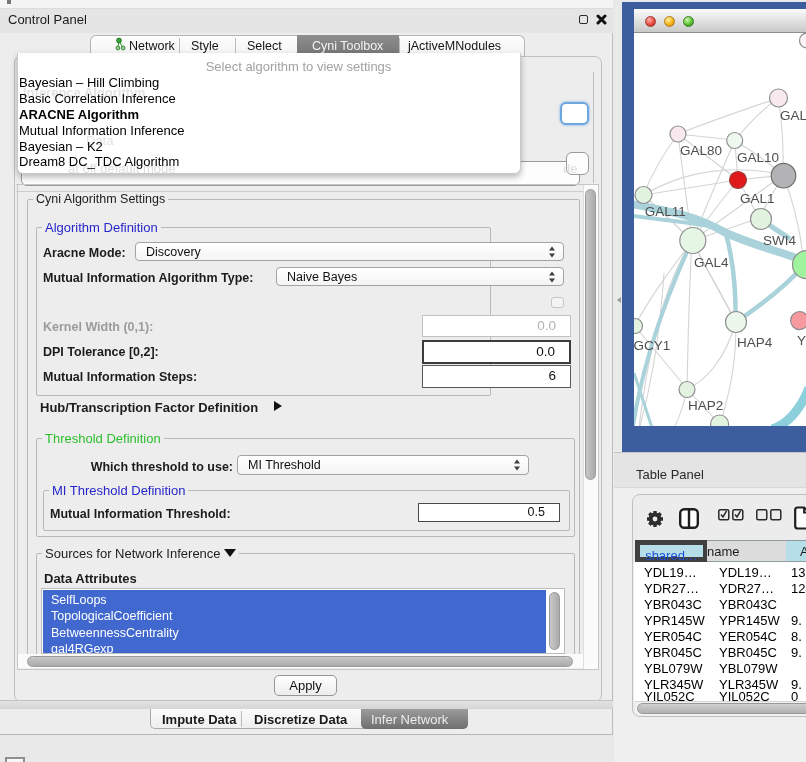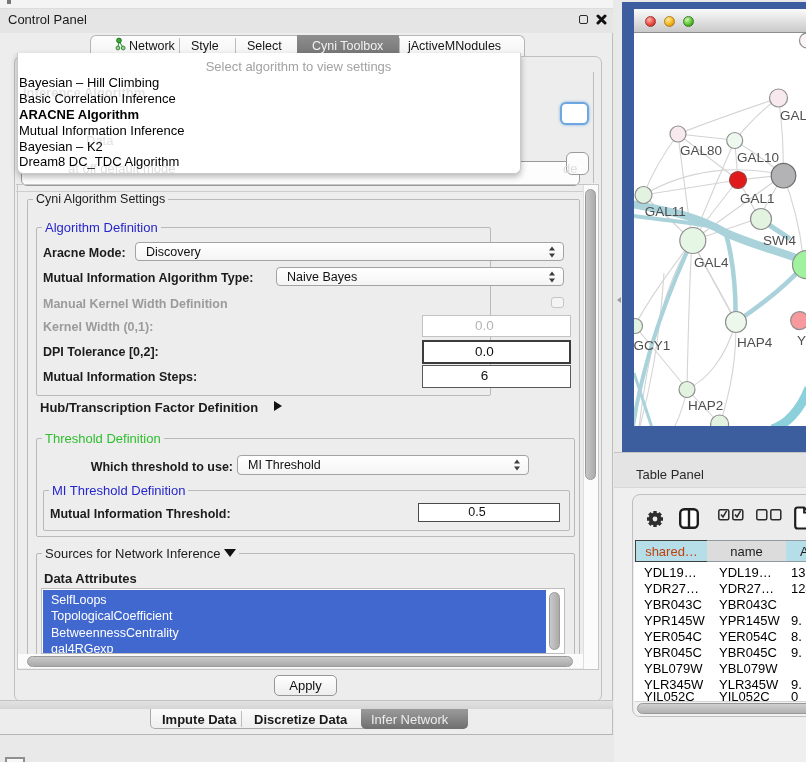--- a/index.html
+++ b/index.html
@@ -8,21 +8,21 @@
   .ab{position:absolute;}
   .lbl{position:absolute;font-weight:bold;font-size:12.5px;color:#1c1c1c;white-space:nowrap;}
   .glbl{position:absolute;font-weight:bold;font-size:12.5px;color:#9b9b9b;white-space:nowrap;}
   .combo{position:absolute;background:linear-gradient(#ffffff,#f4f4f4);border:1px solid #a3a3a3;
          border-radius:4px;box-sizing:border-box;}
   .combo .tx{position:absolute;left:10px;top:50%;transform:translateY(-50%);font-size:12.5px;color:#111;white-space:nowrap;}
   .arrows{position:absolute;right:8px;top:50%;transform:translateY(-50%);width:6px;height:11px;}
   .arrows .up{position:absolute;left:0;top:0;width:0;height:0;border-left:3px solid transparent;border-right:3px solid transparent;border-bottom:4px solid #3c3c3c;}
   .arrows .dn{position:absolute;left:0;bottom:0;width:0;height:0;border-left:3px solid transparent;border-right:3px solid transparent;border-top:4px solid #3c3c3c;}
   .field{position:absolute;background:#fff;box-sizing:border-box;font-size:12.5px;color:#111;
-         text-align:center;padding-right:24px;}
+         text-align:right;padding-right:14px;}
   .grp{position:absolute;border:1px solid #b9b9b9;border-radius:2px;box-sizing:border-box;}
   .gtitle{position:absolute;top:-8px;left:5px;background:#ededed;padding:0 3px;font-size:12.5px;white-space:nowrap;}
   .pitem{position:absolute;left:18px;font-size:13px;color:#000;white-space:nowrap;}
 </style>
 </head>
 <body>
 
 <div class="ab" id="cp" style="left:0;top:0;width:613px;height:735px;background:#ededed;border-right:1px solid #bdbdbd;border-bottom:1px solid #b5b5b5;box-sizing:border-box;">
 
   <div class="ab" style="left:0;top:0;width:613px;height:8px;background:#f4f4f4;border-bottom:1px solid #dcdcdc;"></div>
@@ -84,21 +84,20 @@
       </span>
     </div>
   <div class="lbl" style="left:43px;top:271px;">Mutual Information Algorithm Type:</div>
   <div class="combo" style="left:276px;top:267px;width:288px;height:19px;">
       <span class="tx">Naive Bayes</span>
       <span class="arrows">
         <span class="up"></span>
         <span class="dn"></span>
       </span>
     </div>
-  <div class="glbl" style="left:43px;top:297px;">Manual Kernel Width Definition</div>
   <div class="ab" style="left:551px;top:297px;width:13px;height:11px;background:#f4f4f4;border:1px solid #c6c6c6;border-radius:3px;box-sizing:border-box;"></div>
   <div class="glbl" style="left:43px;top:320px;">Kernel Width (0,1):</div>
   <div class="field" style="left:422px;top:315px;width:149px;height:22px;border:1px solid #c2c2c2;line-height:20px;color:#b3b3b3;font-size:13.5px;">0.0</div>
   <div class="lbl" style="left:43px;top:345px;">DPI Tolerance [0,2]:</div>
   <div class="field" style="left:422px;top:340px;width:149px;height:24px;border:2px solid #3c3c3c;line-height:20px;font-size:13.5px;">0.0</div>
   <div class="lbl" style="left:43px;top:370px;">Mutual Information Steps:</div>
   <div class="field" style="left:422px;top:365px;width:149px;height:23px;border:1.5px solid #5a5a5a;line-height:20px;font-size:13.5px;">6</div>
 
   <div class="lbl" style="left:40px;top:400px;font-size:13px;">Hub/Transcription Factor Definition</div>
   <div class="ab" style="left:274px;top:401px;width:0;height:0;border-top:5.5px solid transparent;border-bottom:5.5px solid transparent;border-left:8px solid #111;"></div>
@@ -284,22 +283,22 @@
   </svg>
   <svg class="ab" style="left:123px;top:14px;" width="26" height="12" viewBox="0 0 26 12">
     <rect x="0.8" y="0.8" width="10" height="10" rx="1.5" fill="none" stroke="#2a2a2a" stroke-width="1.5"></rect>
     <rect x="14.8" y="0.8" width="10" height="10" rx="1.5" fill="none" stroke="#2a2a2a" stroke-width="1.5"></rect>
   </svg>
   <svg class="ab" style="left:160px;top:11px;" width="18" height="24" viewBox="0 0 18 24">
     <path d="M2.2 4 Q2.2 1.5 4.7 1.5 L11 1.5 L16 6.5 L16 20 Q16 22.5 13.5 22.5 L4.7 22.5 Q2.2 22.5 2.2 20 Z" fill="#fff" stroke="#1e1e1e" stroke-width="2.2"></path>
     <path d="M11 1.5 L11 6.5 L16 6.5" fill="none" stroke="#1e1e1e" stroke-width="1.8"></path>
   </svg>
 
-  <div class="ab" style="left:2px;top:45px;width:73px;height:22px;background:#b5dee9;border:1px solid #404040;box-sizing:border-box;text-align:center;font-size:13px;line-height:21px;color:#c2410c;">shared…</div>
-  <div class="ab" style="left:74px;top:45px;width:80px;height:22px;background:#dcdcdc;border:1px solid #8f9ba0;border-left:none;box-sizing:border-box;text-align:center;font-size:13px;line-height:21px;color:#1c1c1c;">name</div>
+  <div class="ab" style="left:2px;top:45px;width:73px;height:22px;background:#b5dee9;border:5px solid #404040;box-sizing:border-box;text-align:center;font-size:13px;line-height:21px;color:#1d4ed8;">shared…</div>
+  <div class="ab" style="left:74px;top:45px;width:80px;height:22px;background:#dcdcdc;border:1px solid #8f9ba0;border-left:none;box-sizing:border-box;text-align:left;font-size:13px;line-height:21px;color:#1c1c1c;">name</div>
   <div class="ab" style="left:153px;top:45px;width:40px;height:22px;background:#b5dee9;border:1px solid #8f9ba0;border-left:none;box-sizing:border-box;font-size:13px;line-height:21px;color:#1c1c1c;padding-left:14px;">A</div>
 
   <div class="ab" style="left:1px;top:67px;width:189px;height:139px;background:#fff;"></div>
   <div class="ab" id="rows" style="left:0;top:69px;width:190px;height:137px;overflow:hidden;font-size:13px;color:#000;">
     <div class="ab" style="left:11px;top:1px;">YDL19…</div>
       <div class="ab" style="left:86px;top:1px;">YDL19…</div>
       <div class="ab" style="left:158px;top:1px;">131</div>
     <div class="ab" style="left:11px;top:17px;">YDR27…</div>
       <div class="ab" style="left:86px;top:17px;">YDR27…</div>
       <div class="ab" style="left:158px;top:17px;">124</div>

